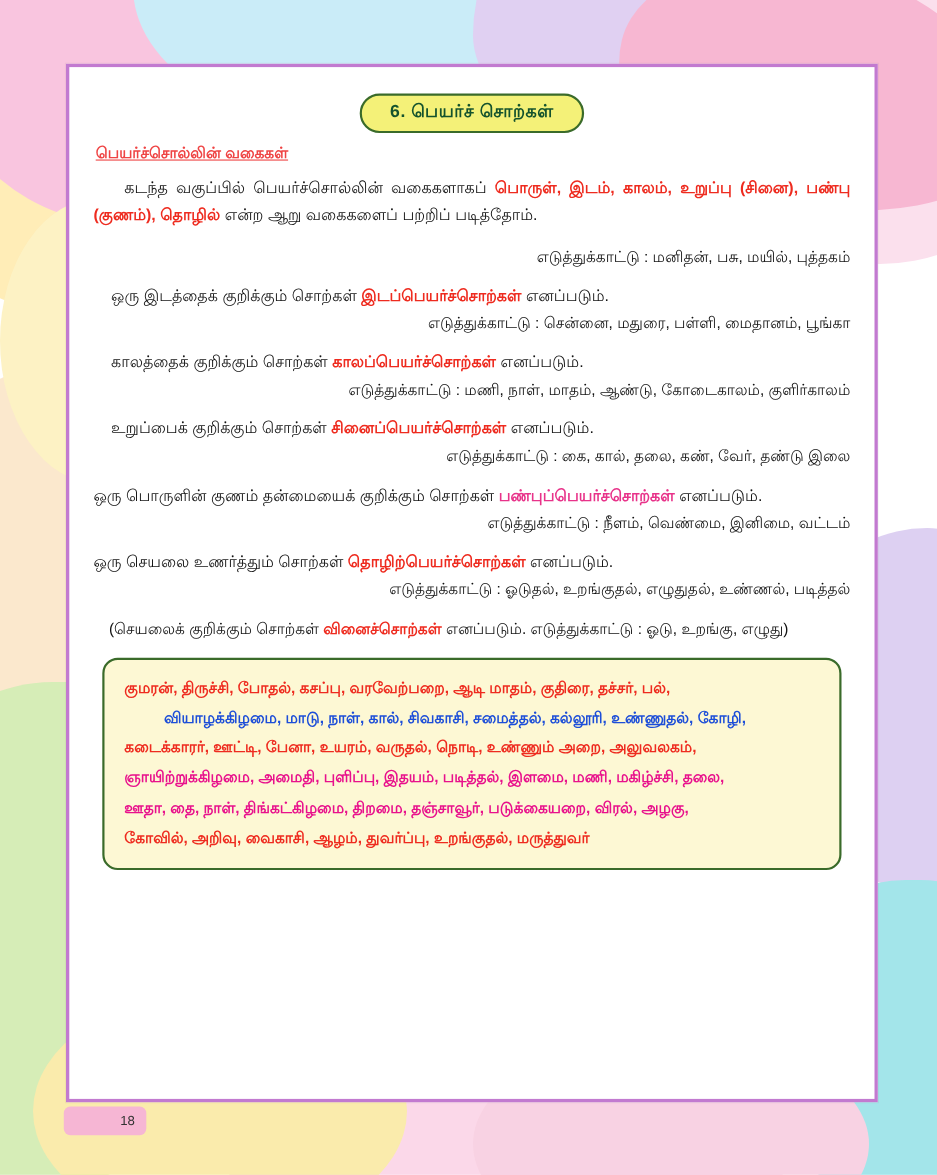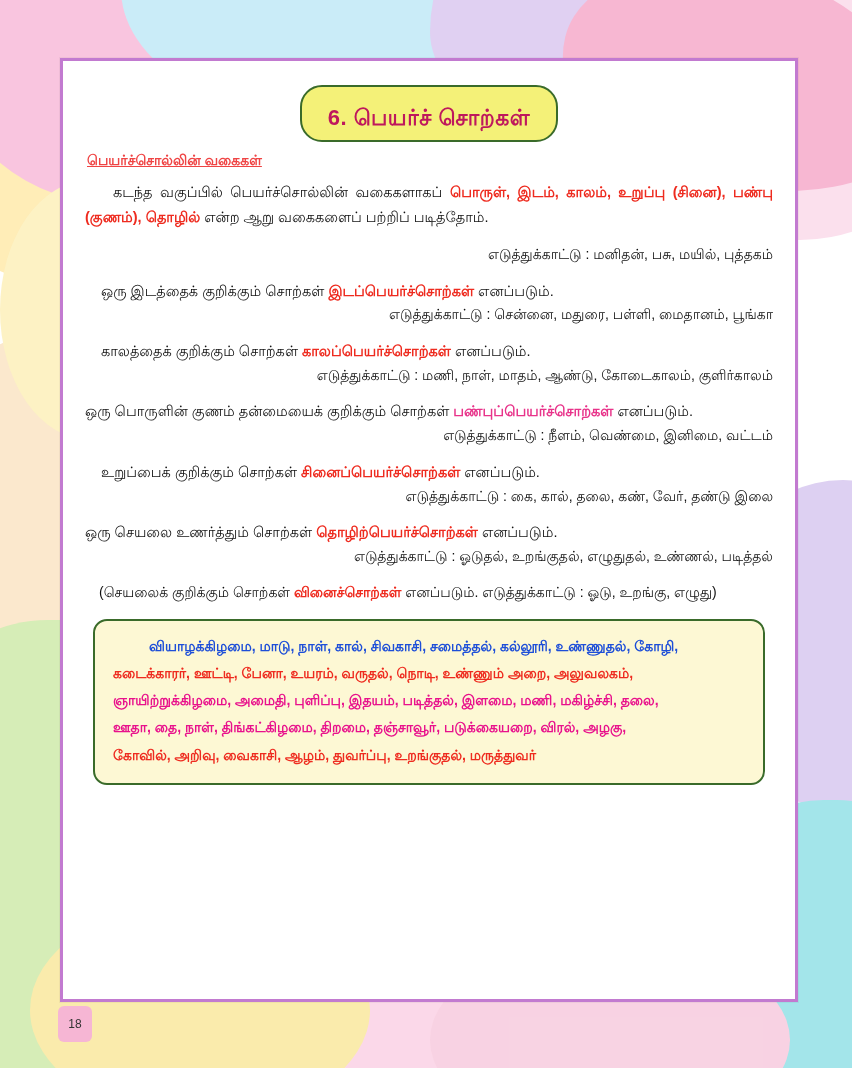--- a/index.html
+++ b/index.html
@@ -45,22 +45,22 @@
     position:absolute;left:60px;top:58px;width:732px;height:938px;
     background:#ffffff;border:3px solid #c27ad0;z-index:2;
     box-shadow:0 0 0 1px rgba(0,0,0,.04);
   }
   .inner{padding:18px 22px 10px 22px;}
 
   
   .title-wrap{display:flex;justify-content:center;margin:6px 0 10px 0;}
   .title{
     background:#f4f178;border:2px solid #3a6b2a;border-radius:22px;
-    padding:18px 26px 7px 26px;
-    font-size:22px;font-weight:bold;color:#be185d;letter-spacing:.5px;
+    padding:5px 26px 7px 26px;
+    font-size:16px;font-weight:bold;color:#14532d;letter-spacing:.5px;
     font-family:"Liberation Sans", sans-serif;
   }
   .subtitle{
     color:#ef4444;font-weight:bold;font-size:14px;text-decoration:underline;
     margin:2px 0 10px 2px;
   }
 
   
   .para{font-size:14.5px;line-height:1.75;color:#111;text-align:justify;}
   .para.indent{text-indent:28px;}
@@ -78,24 +78,24 @@
     padding:12px 18px 14px 18px;
   }
   .wordbox p{
     margin:0;font-size:14px;line-height:1.95;color:#ee2b1f;font-weight:bold;text-align:justify;
   }
   .wordbox .blue{color:#1d4ed8;margin-left:36px;}
   .wordbox .magenta{color:#e8118c;}
 
   
   .pageno{
-    position:absolute;left:58px;top:1006px;width:34px;height:36px;
+    position:absolute;left:58px;top:1006px;width:34px;height:26px;
     background:#f6b6d4;border-radius:6px 6px 6px 6px;
     display:flex;align-items:center;justify-content:center;
-    font-size:12px;color:#333;z-index:3;
+    font-size:12px;color:#333;z-index:3;padding-left:41px;
   }
 </style>
 </head>
 <body>
 
 <div class="bg">
   <div class="b1"></div>
     <div class="b2"></div>
     <div class="b3"></div>
     <div class="b4"></div>
@@ -137,45 +137,46 @@
     </div>
 
     <div class="block">
       <div class="line l1">
         <span>காலத்தைக் குறிக்கும் சொற்கள் </span><span class="red">காலப்பெயர்ச்சொற்கள்</span><span> எனப்படும்.</span>
       </div>
       <div class="eg">எடுத்துக்காட்டு : மணி, நாள், மாதம், ஆண்டு, கோடைகாலம், குளிர்காலம்</div>
     </div>
 
     <div class="block">
+      <div class="line l1">
+        <span>உறுப்பைக் குறிக்கும் சொற்கள் </span><span class="red">சினைப்பெயர்ச்சொற்கள்</span><span> எனப்படும்.</span>
+      </div>
+      <div class="eg">எடுத்துக்காட்டு : கை, கால், தலை, கண், வேர், தண்டு இலை</div>
+    </div>
+
+    <div class="block">
       <div class="line">
         <span>ஒரு பொருளின் குணம் தன்மையைக் குறிக்கும் சொற்கள் </span><span class="pink">பண்புப்பெயர்ச்சொற்கள்</span><span> எனப்படும்.</span>
       </div>
       <div class="eg">எடுத்துக்காட்டு : நீளம், வெண்மை, இனிமை, வட்டம்</div>
-    </div>
-
-    <div class="block">
-      <div class="line l1">
-        <span>உறுப்பைக் குறிக்கும் சொற்கள் </span><span class="red">சினைப்பெயர்ச்சொற்கள்</span><span> எனப்படும்.</span>
-      </div>
-      <div class="eg">எடுத்துக்காட்டு : கை, கால், தலை, கண், வேர், தண்டு இலை</div>
     </div>
 
     <div class="block">
       <div class="line">
         <span>ஒரு செயலை உணர்த்தும் சொற்கள் </span><span class="red">தொழிற்பெயர்ச்சொற்கள்</span><span> எனப்படும்.</span>
       </div>
       <div class="eg">எடுத்துக்காட்டு : ஓடுதல், உறங்குதல், எழுதுதல், உண்ணல், படித்தல்</div>
     </div>
 
     <div class="last-line">
       <span>(செயலைக் குறிக்கும் சொற்கள் </span><span class="red">வினைச்சொற்கள்</span><span> எனப்படும். எடுத்துக்காட்டு : ஓடு, உறங்கு, எழுது)</span>
     </div>
 
     <div class="wordbox">
+      <p>குமரன், திருச்சி, போதல், கசப்பு, வரவேற்பறை, ஆடி மாதம், குதிரை, தச்சர், பல்,</p>
       <p class="blue">வியாழக்கிழமை, மாடு, நாள், கால், சிவகாசி, சமைத்தல், கல்லூரி, உண்ணுதல், கோழி,</p>
       <p>கடைக்காரர், ஊட்டி, பேனா, உயரம், வருதல், நொடி, உண்ணும் அறை, அலுவலகம்,</p>
       <p class="magenta">ஞாயிற்றுக்கிழமை, அமைதி, புளிப்பு, இதயம், படித்தல், இளமை, மணி, மகிழ்ச்சி, தலை,</p>
       <p class="magenta">ஊதா, தை, நாள், திங்கட்கிழமை, திறமை, தஞ்சாவூர், படுக்கையறை, விரல், அழகு,</p>
       <p>கோவில், அறிவு, வைகாசி, ஆழம், துவர்ப்பு, உறங்குதல், மருத்துவர்</p>
     </div>
 
   </div>
 </div>
 

